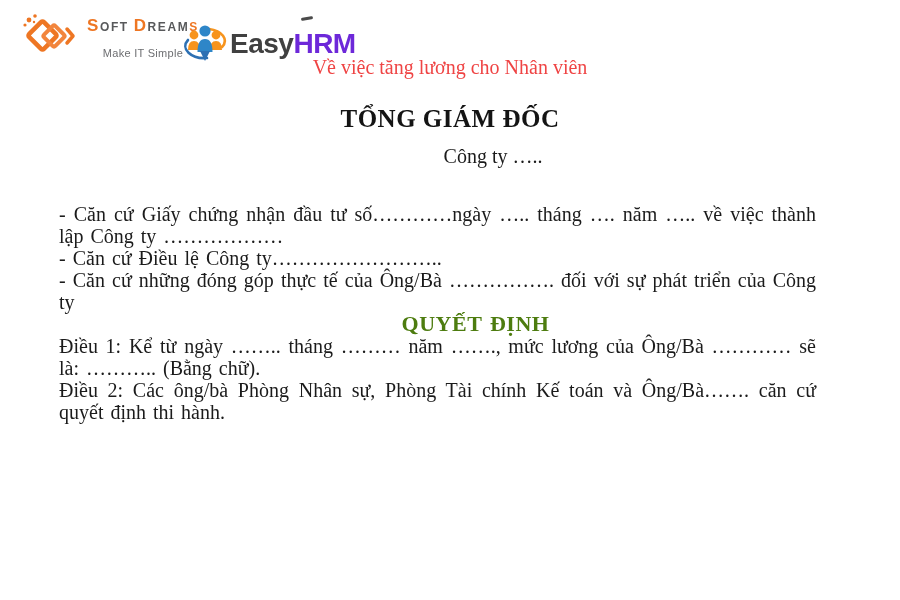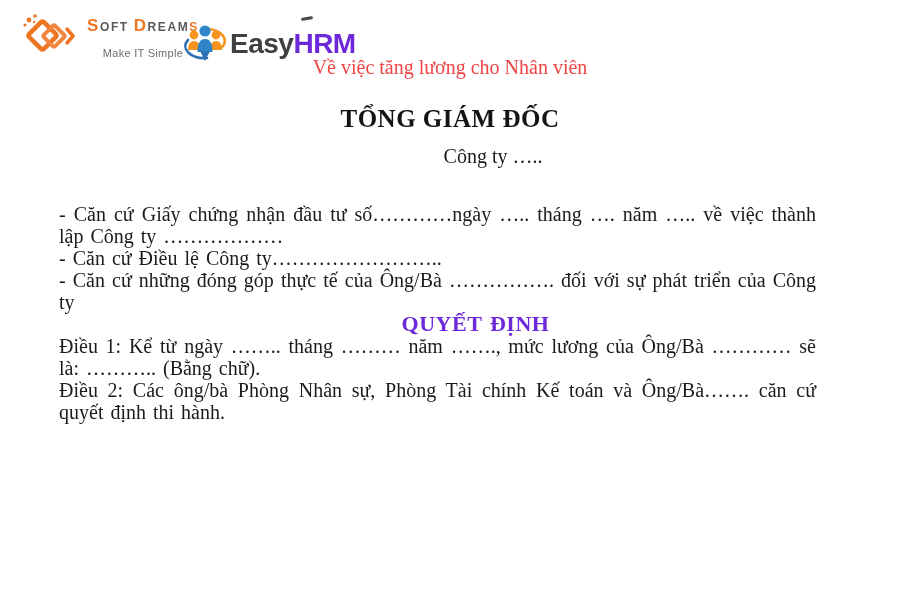--- a/index.html
+++ b/index.html
@@ -76,21 +76,21 @@
   .doc-body {
     position: absolute; left: 59px; top: 203px; width: 757px;
     font-size: 20px; line-height: 22px;
     text-align: justify; word-spacing: 2px;
   }
   .doc-body p { margin: 0; }
   .p-first   { margin-bottom: 7px; }
   .decision  {
     text-align: center; font-weight: bold; font-size: 22px;
     margin-top: 13px; letter-spacing: 0.5px;
-    transform: translateX(38px); color: #6d28d9;
+    transform: translateX(38px); color: #4d7c0f;
   }
   .art-1 { margin-top: 19px; }
   .art-2 { margin-top: 9px; }
 </style>
 </head>
 <body>
 
 <div class="page">
 
   <div class="sd-logo">

